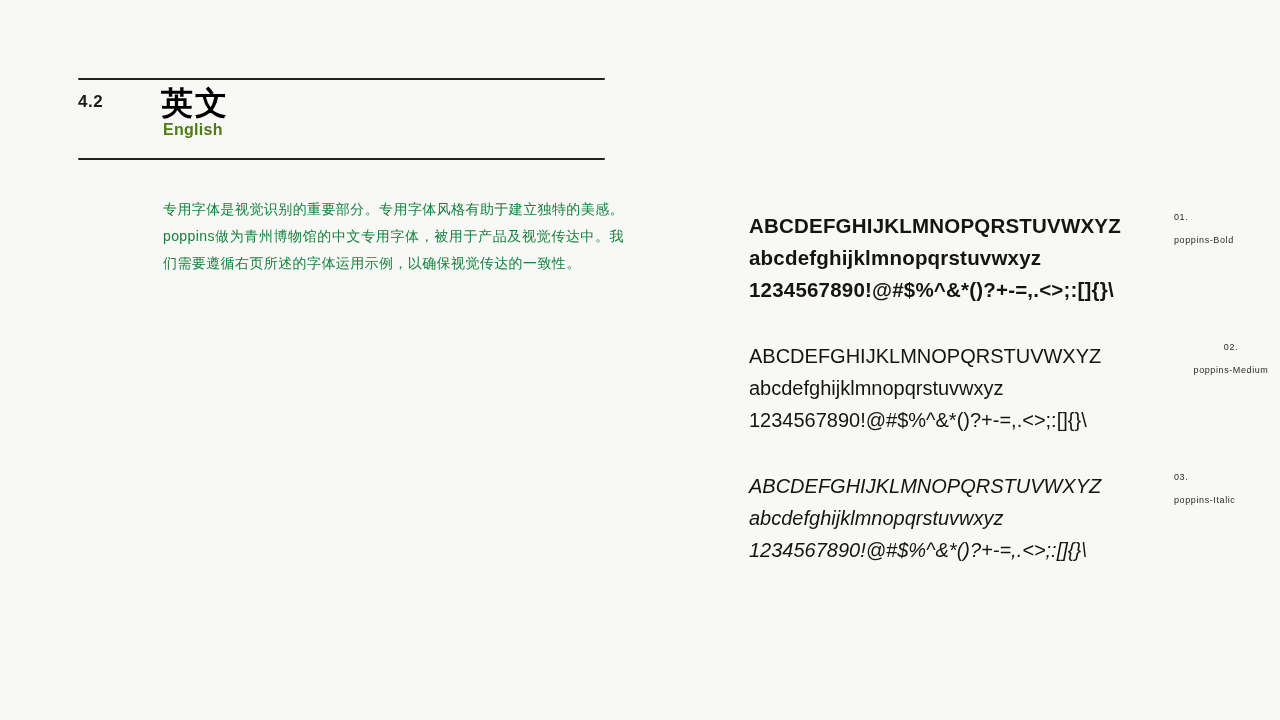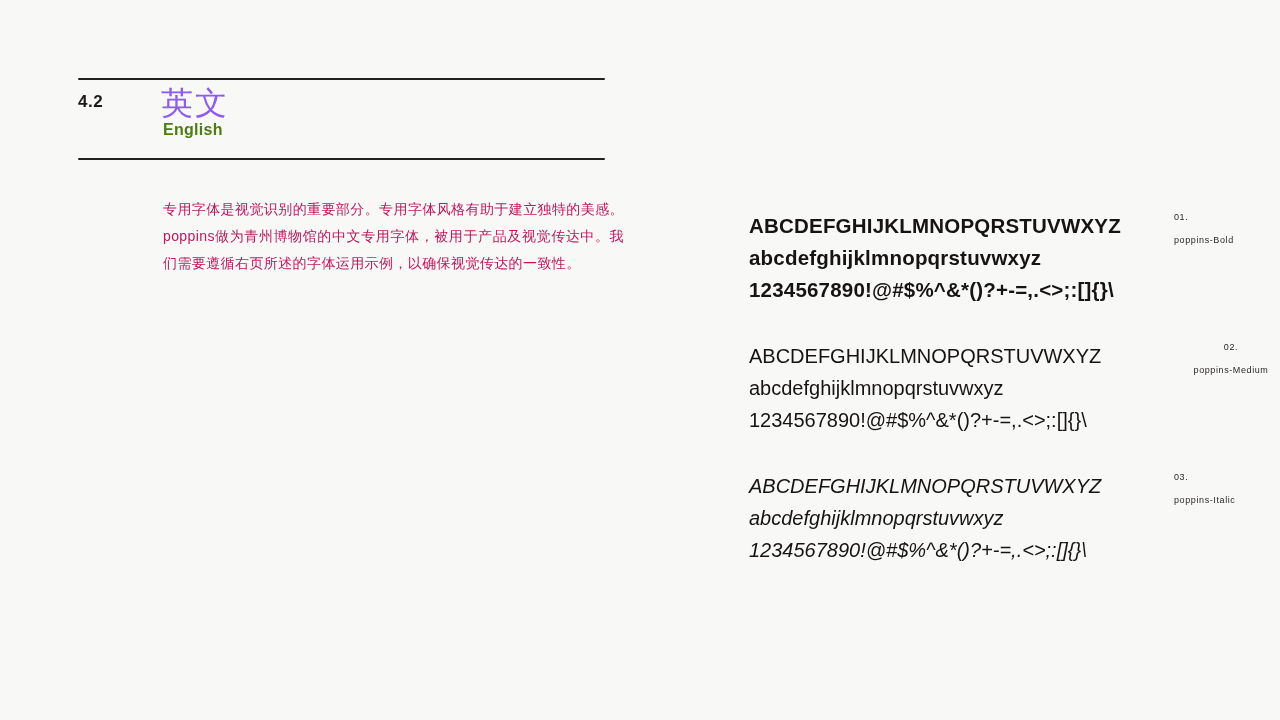--- a/index.html
+++ b/index.html
@@ -42,23 +42,23 @@
     font-weight: 700;
     letter-spacing: 0.5px;
     color: #1d1b18;
   }
 
   .title-zh {
     position: absolute;
     left: 129px;
     top: 54px;
     font-size: 32px;
-    font-weight: 400;
+    font-weight: 700;
     letter-spacing: 2px;
-    color: #8b5cf6;
+    color: #000000;
     line-height: 1.1;
   }
 
   .title-en {
     position: absolute;
     left: 131px;
     top: 89px;
     font-size: 16px;
     font-weight: 700;
     letter-spacing: 0.3px;
@@ -67,21 +67,21 @@
 
   
   .intro {
     position: absolute;
     left: 131px;
     top: 164px;
     width: 461px;
     font-size: 14px;
     line-height: 27px;
     letter-spacing: 0.4px;
-    color: #be185d;
+    color: #15803d;
     text-align: justify;
   }
 
   
   .specimen {
     position: absolute;
     left: 709px;
     width: 420px;
   }
   .specimen-1 { top: 174px; }

